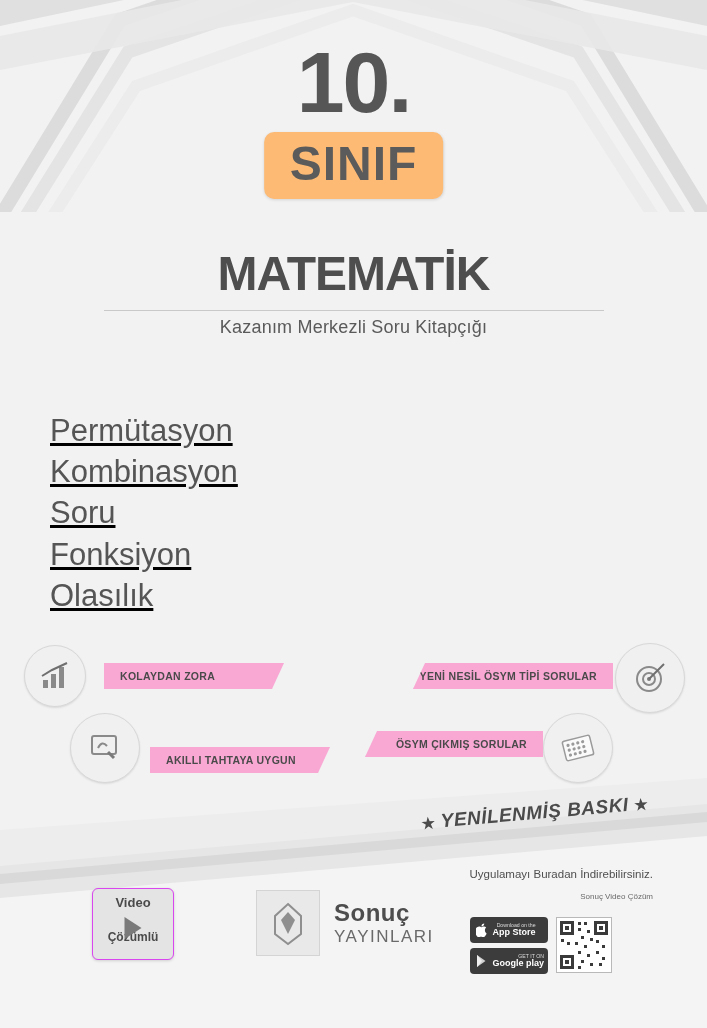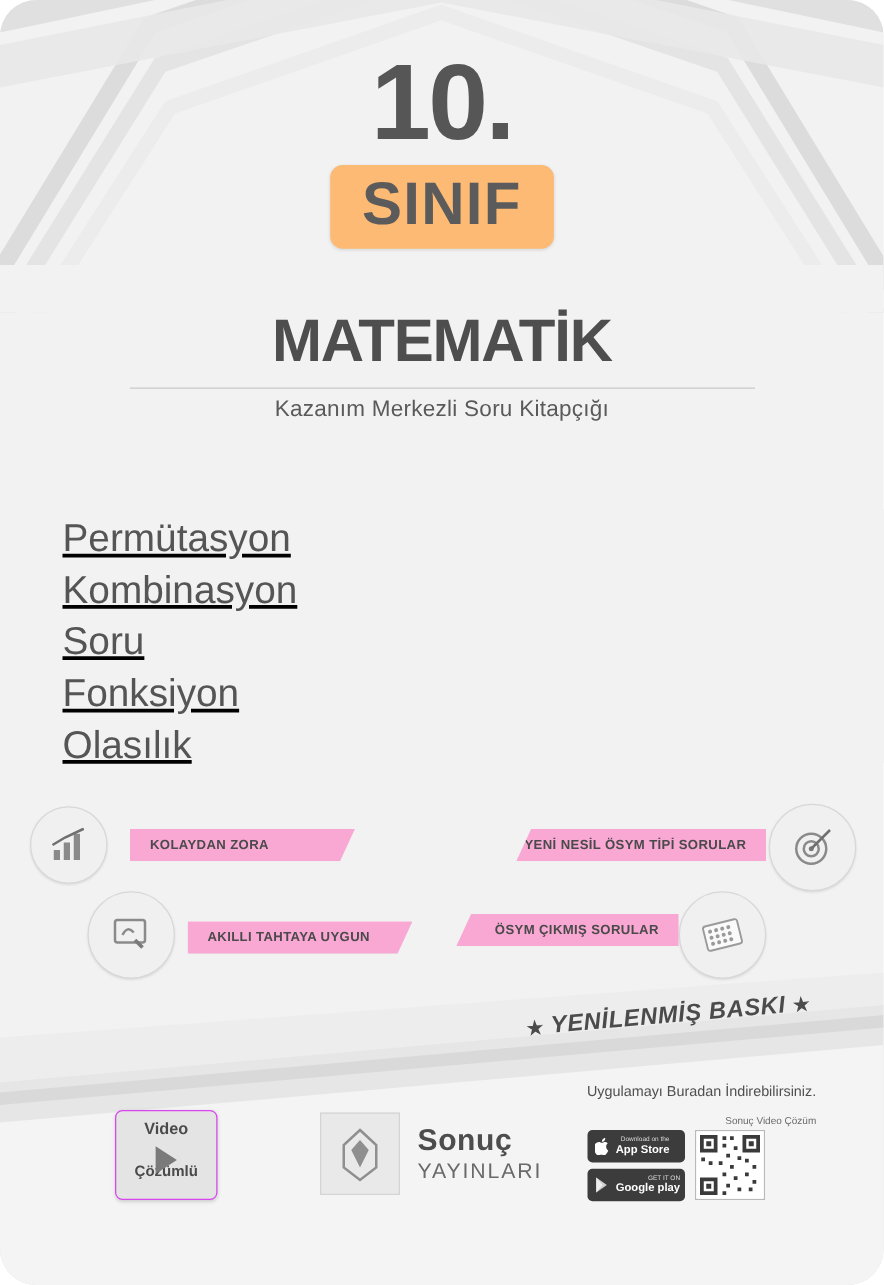--- a/index.html
+++ b/index.html
@@ -7,21 +7,20 @@
     width: 707px; height: 1028px;
     background: #ffffff;
     font-family: "Liberation Sans", sans-serif;
     overflow: hidden;
   }
   #cover {
     position: relative;
     width: 707px; height: 1028px;
     background: #f2f2f2;
     overflow: hidden;
-    border-radius: 29px;
   }
 
   
   .chev-wrap {
     position: absolute; left: 0; top: 0; width: 707px; height: 250px;
     overflow: hidden;
   }
   .chev-wrap svg { display: block; }
 
   
@@ -132,21 +131,21 @@
     display: flex; align-items: center; justify-content: center;
   }
   .pub-name { margin-left: 14px; }
   .pub-name .n1 { font-size: 24px; font-weight: bold; color: #4d4d4d; letter-spacing: 0.5px; }
   .pub-name .n2 { font-size: 17px; color: #6a6a6a; letter-spacing: 1.5px; }
 
   
   .appblock { position: absolute; right: 54px; top: 868px; text-align: right; }
   .appblock .l1 { font-size: 11.5px; color: #4f4f4f; }
   .appblock .l2 { font-size: 8px; color: #6a6a6a; margin-top: 12px; }
-  .stores { display: flex; gap: 8px; margin-top: 3px; align-items: flex-start; }
+  .stores { display: flex; gap: 8px; margin-top: 16px; align-items: flex-start; }
   .store-col { display: flex; flex-direction: column; gap: 5px; }
   .store-btn {
     width: 78px; height: 26px; background: #3c3c3c; border-radius: 4px;
     display: flex; align-items: center; padding-left: 6px; gap: 5px;
   }
   .store-btn .st1 { font-size: 5.2px; color: #dcdcdc; line-height: 1.2; }
   .store-btn .st2 { font-size: 9px; color: #ffffff; font-weight: bold; line-height: 1.1; }
   .qr { width: 56px; height: 56px; background:#fff; border:1px solid #b9b9b9; }
 </style>
 </head>
@@ -219,21 +218,21 @@
       <span>YENİ NESİL ÖSYM TİPİ SORULAR</span>
     </div>
 
     <div class="circle big" style="left:70px; top:68px;">
       <svg width="34" height="32" viewBox="0 0 34 32">
         <rect x="4" y="4" width="24" height="18" rx="2" fill="none" stroke="#8a8a8a" stroke-width="2"></rect>
         <path d="M10,16 q4,-8 9,-2" stroke="#8a8a8a" stroke-width="2" fill="none"></path>
         <path d="M20,20 l6,6" stroke="#7a7a7a" stroke-width="3"></path>
       </svg>
     </div>
-    <div class="ribbon left-tab" style="left:150px; top:92px; width:180px;">
+    <div class="ribbon left-tab" style="left:150px; top:102px; width:180px;">
       <span>AKILLI TAHTAYA UYGUN</span>
     </div>
 
     <div class="circle big" style="right:94px; top:68px;">
       <svg width="36" height="32" viewBox="0 0 36 32">
         <g transform="rotate(-14 18 16)">
           <rect x="4" y="6" width="28" height="20" rx="2" fill="#fafafa" stroke="#9a9a9a" stroke-width="1.5"></rect>
           <g fill="#9a9a9a">
             <circle cx="9" cy="11" r="1.6"></circle>
               <circle cx="14" cy="11" r="1.6"></circle>

